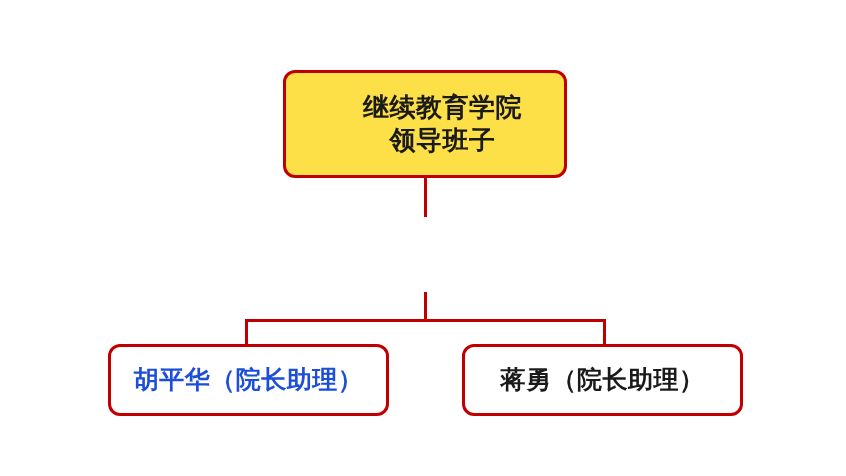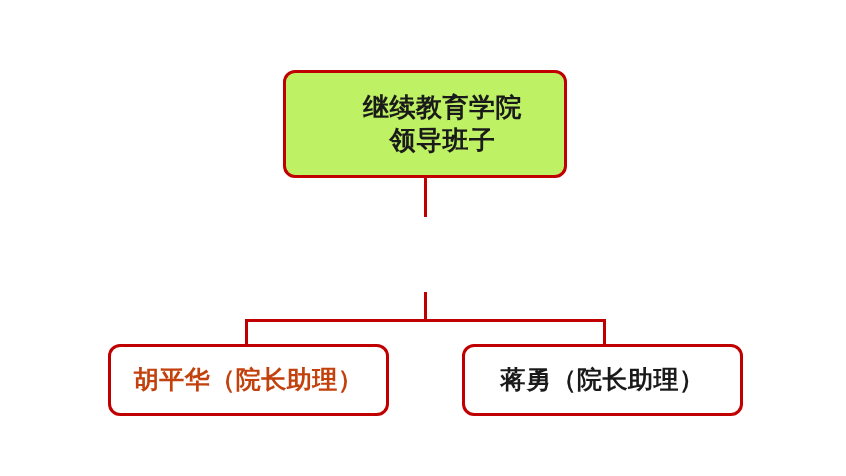--- a/index.html
+++ b/index.html
@@ -119,27 +119,27 @@
   <div class="connector conn-v conn-root-dean" style="background: rgb(192, 0, 0);"></div>
 
   <div class="connector conn-v conn-dean-stem" style="background: rgb(192, 0, 0);"></div>
 
   <div class="connector conn-h conn-branch-bar" style="background: rgb(192, 0, 0);"></div>
 
   <div class="connector conn-v conn-drop-left" style="background: rgb(192, 0, 0);"></div>
 
   <div class="connector conn-v conn-drop-right" style="background: rgb(192, 0, 0);"></div>
 
-  <div class="node node-root" style="border-color: rgb(192, 0, 0); background: #bef264; padding-left: 35px;">
+  <div class="node node-root" style="border-color: rgb(192, 0, 0); background: #fde047; padding-left: 35px;">
     <span class="node-label" style="color: rgb(26, 26, 26);">继续教育学院
 领导班子</span>
   </div>
 
 
   <div class="node node-assistant-left" style="border-color: rgb(192, 0, 0); background: rgb(255, 255, 255);">
-    <span class="node-label" style="color: #c2410c;">胡平华（院长助理）</span>
+    <span class="node-label" style="color: #1d4ed8;">胡平华（院长助理）</span>
   </div>
 
   <div class="node node-assistant-right" style="border-color: rgb(192, 0, 0); background: rgb(255, 255, 255);">
     <span class="node-label" style="color: rgb(26, 26, 26);">蒋勇（院长助理）</span>
   </div>
 
 </div>
 
 </body></html>

